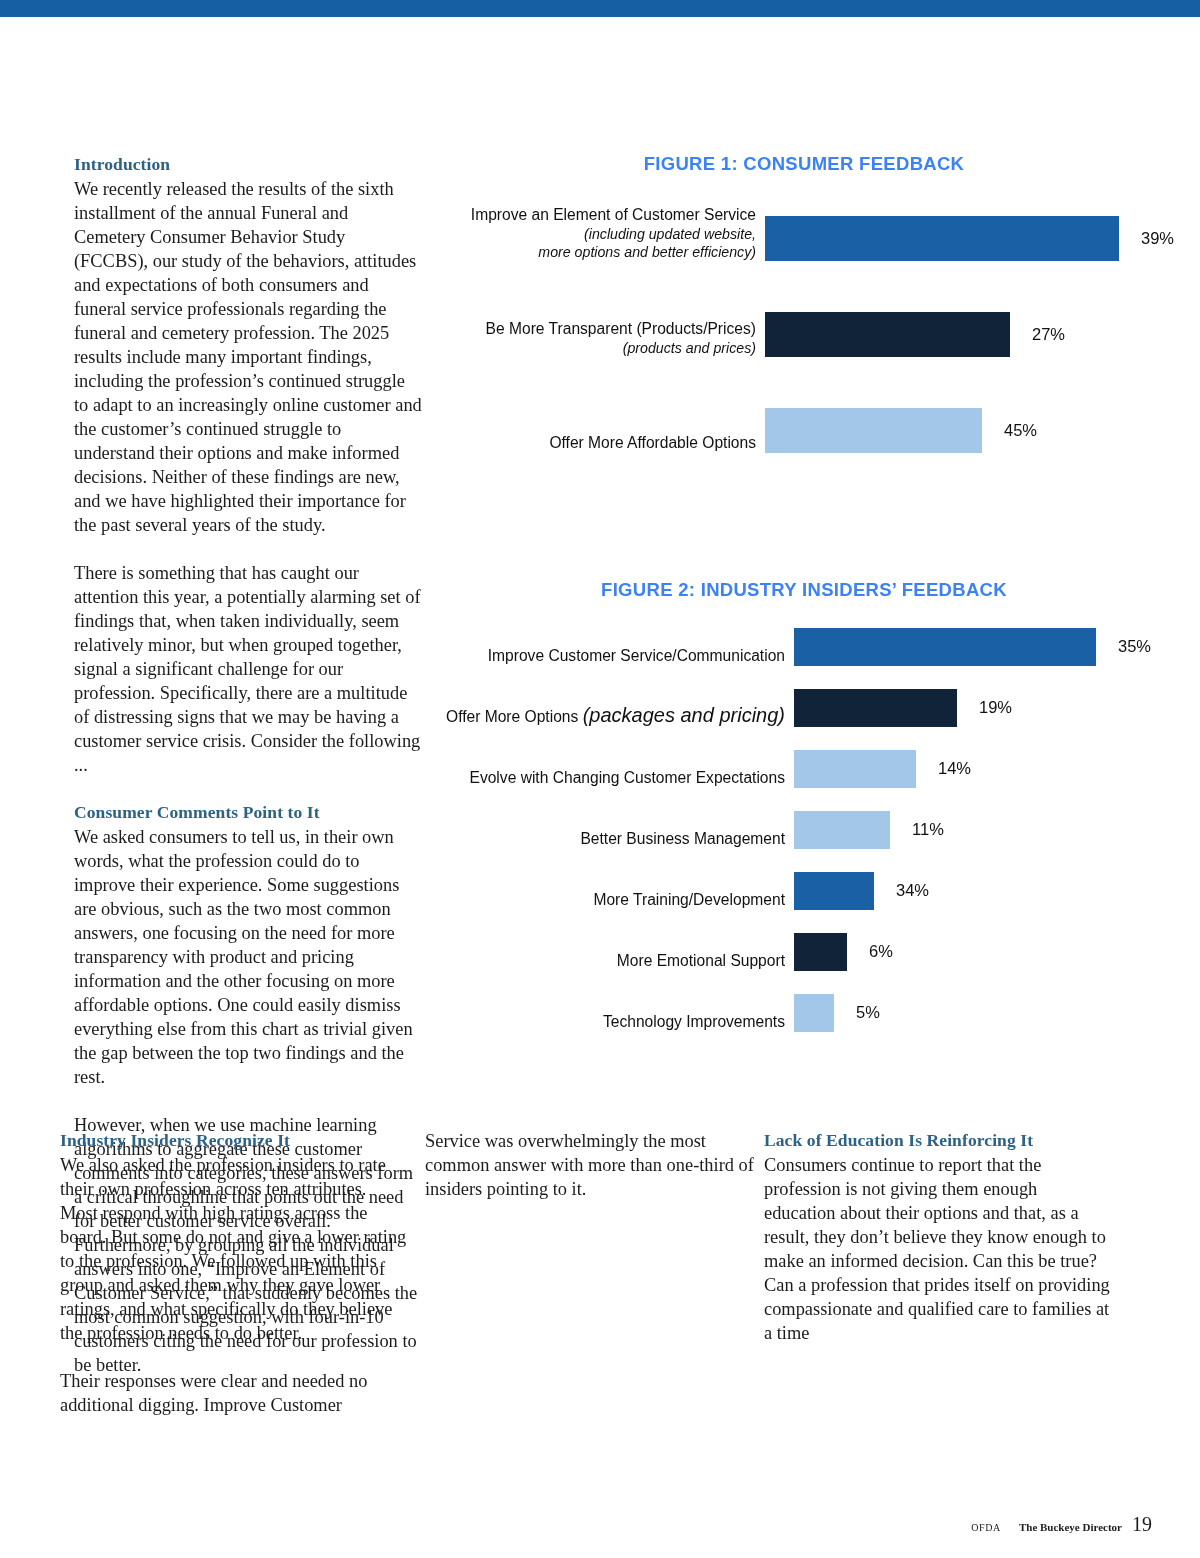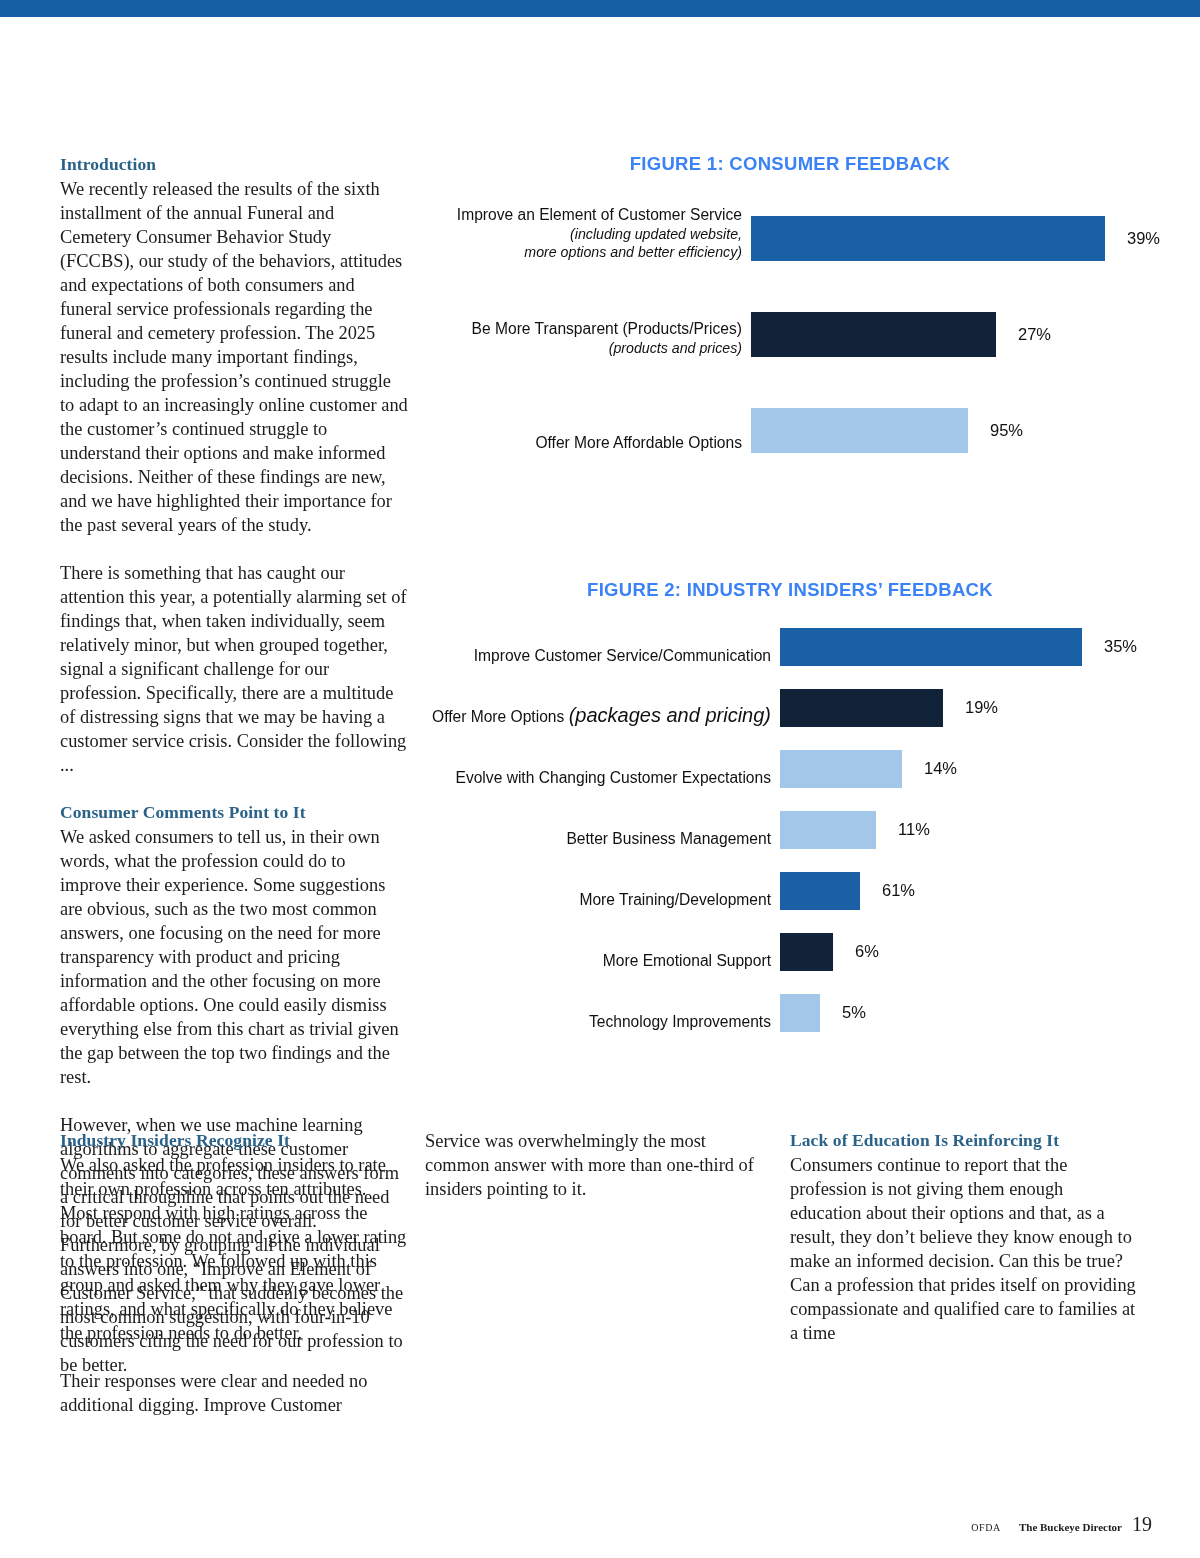--- a/index.html
+++ b/index.html
@@ -30,21 +30,21 @@
     position: absolute;
     top: 17px; left: 0;
     width: 1200px;
     height: 1541px;
   }
 
   
   .upper {
     position: absolute;
     top: 0;
-    left: 0;
+    left: 14px;
     width: 1136px;
     height: 1100px;
   }
 
   .col-left {
     position: absolute;
     left: 60px;
     top: 136px;
     width: 348px;
   }
@@ -167,21 +167,21 @@
     width: 1200px;
     height: 330px;
   }
   .lower .colmn {
     position: absolute;
     top: 0;
     width: 348px;
   }
   .lower .c1 { left: 60px; }
   .lower .c2 { left: 425px; }
-  .lower .c3 { left: 790px; }
+  .lower .c3 { left: 764px; }
 
   
   .footer {
     position: absolute;
     left: 0;
     bottom: 22px;
     width: 1200px;
     text-align: right;
     padding-right: 48px;
     box-sizing: border-box;
@@ -253,21 +253,21 @@
               <div class="bar-value">27%</div>
             </div>
           </div>
 
           <div class="row">
             <div class="row-label">
               <span>Offer More Affordable Options</span>
             </div>
             <div class="bar-wrap">
               <div class="bar" style="width:217px;background:#A3C7E8;"></div>
-              <div class="bar-value">95%</div>
+              <div class="bar-value">45%</div>
             </div>
           </div>
 
         </div>
       </div>
 
       <div class="fig" id="figure-2" style="margin-top:126px;">
         <div class="fig-title">FIGURE 2: INDUSTRY INSIDERS’ FEEDBACK</div>
         <div class="chart">
 
@@ -311,21 +311,21 @@
               <div class="bar-value">11%</div>
             </div>
           </div>
 
           <div class="row">
             <div class="row-label">
               <span>More Training/Development</span>
             </div>
             <div class="bar-wrap">
               <div class="bar" style="width:80px;background:#1A60A5;"></div>
-              <div class="bar-value">61%</div>
+              <div class="bar-value">34%</div>
             </div>
           </div>
 
           <div class="row">
             <div class="row-label">
               <span>More Emotional Support</span>
             </div>
             <div class="bar-wrap">
               <div class="bar" style="width:53px;background:#102338;"></div>
               <div class="bar-value">6%</div>

